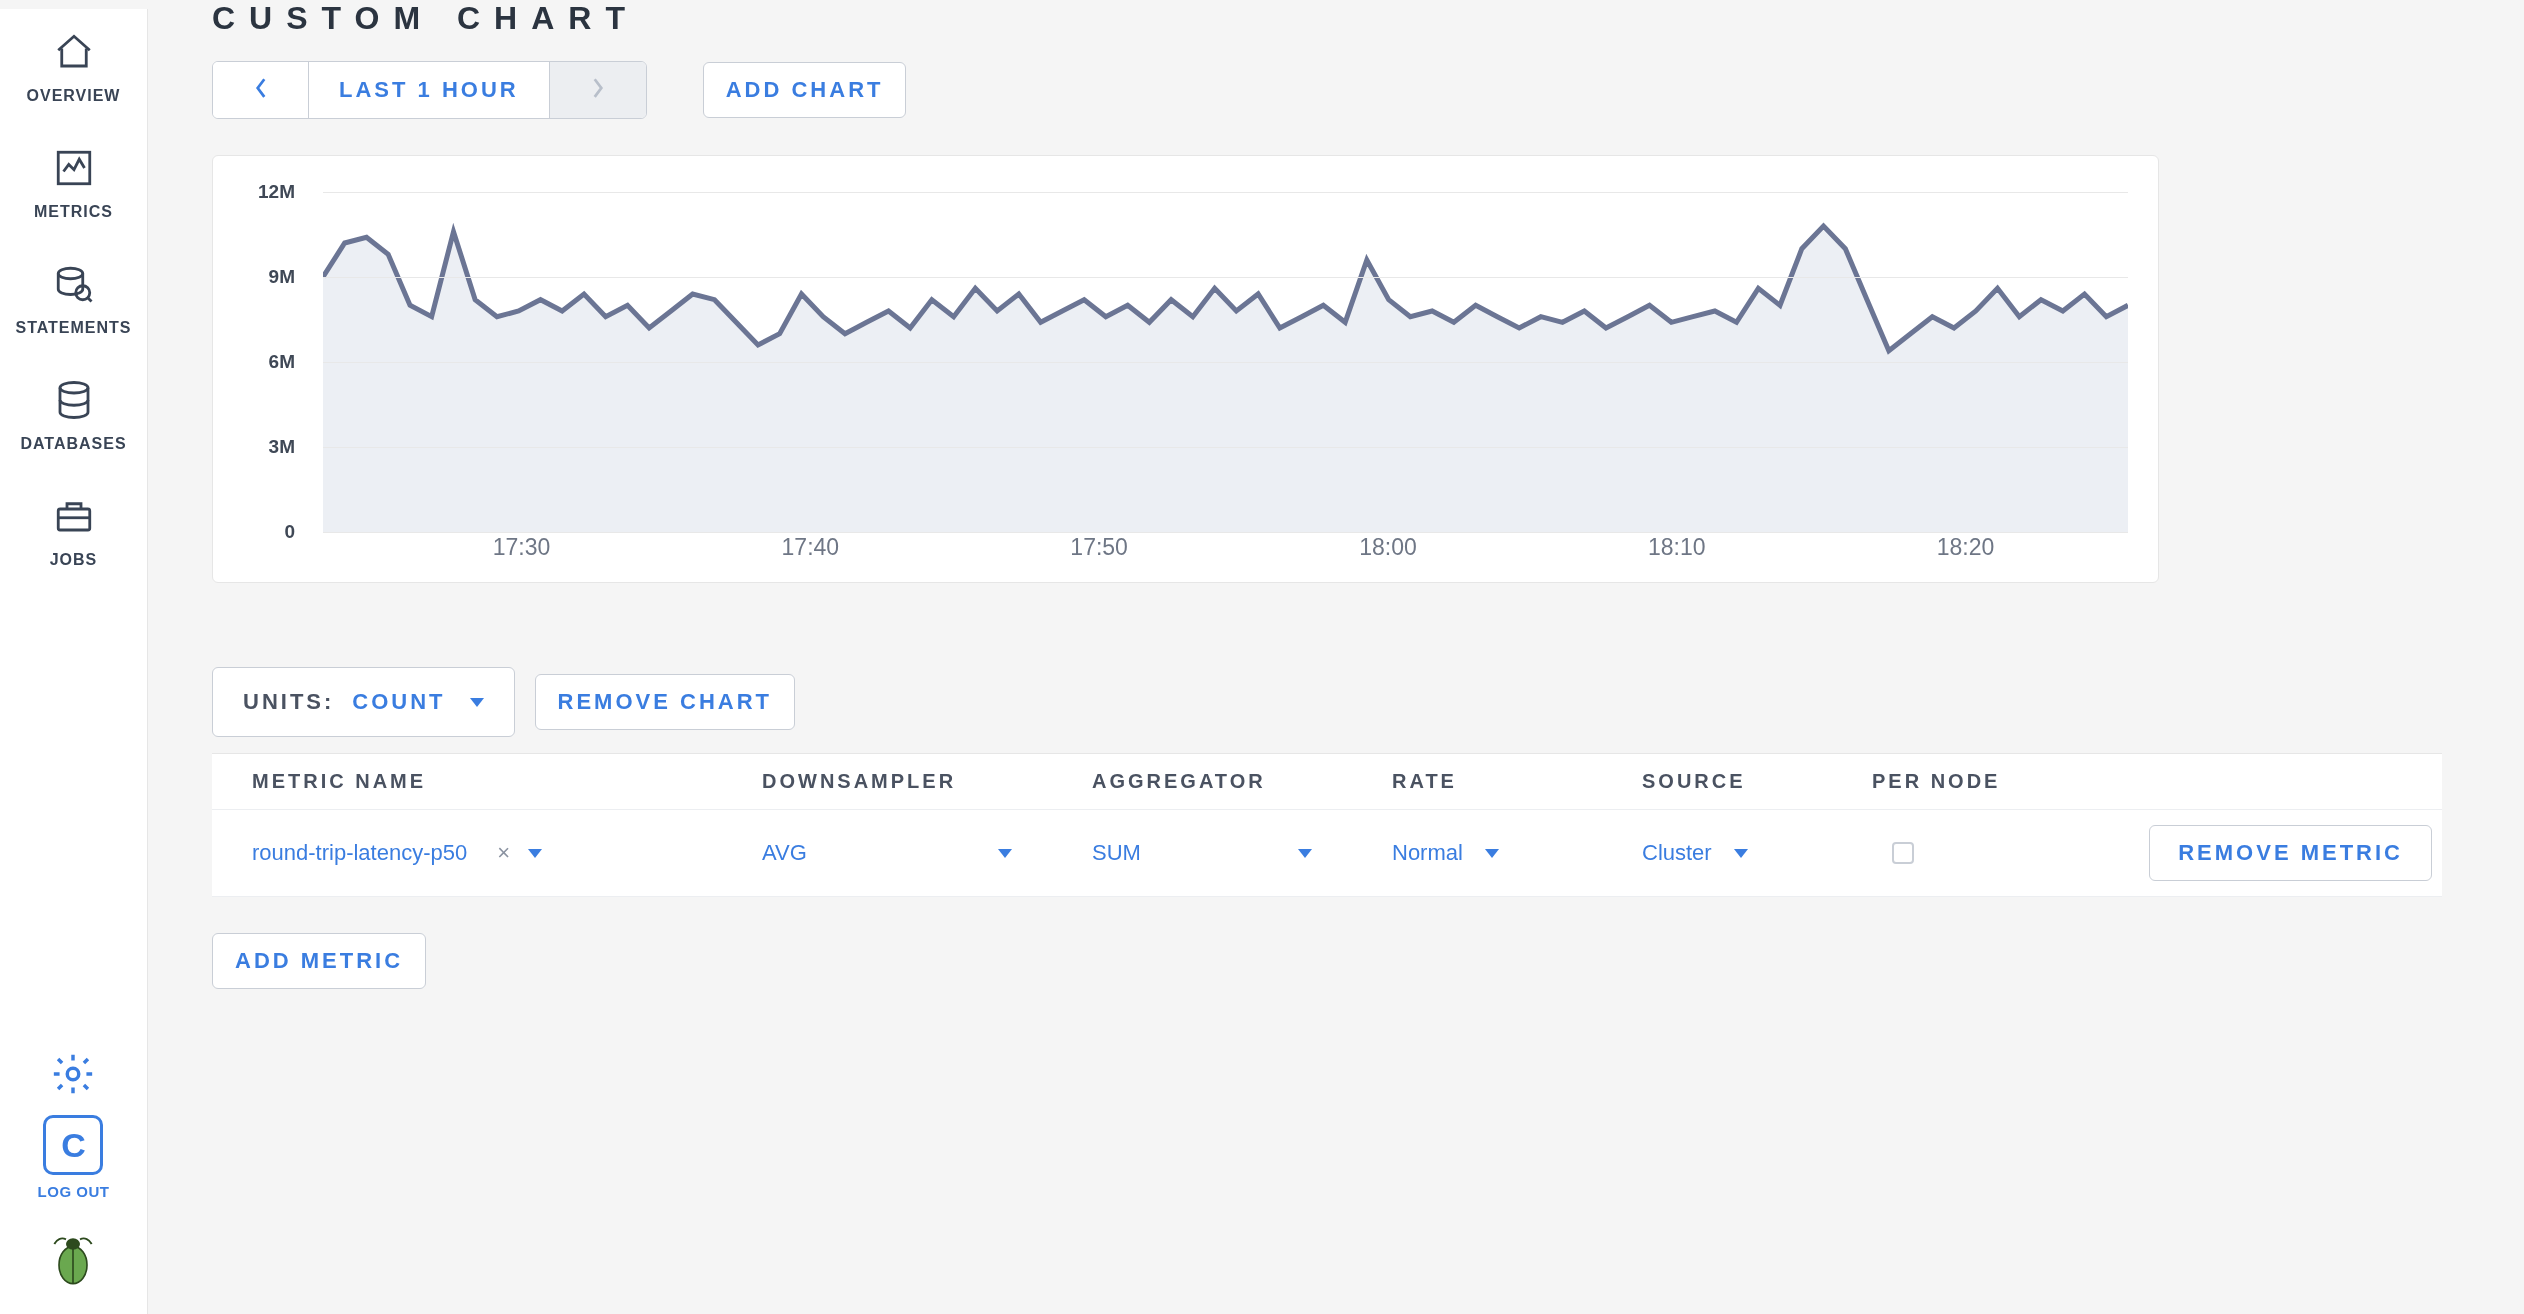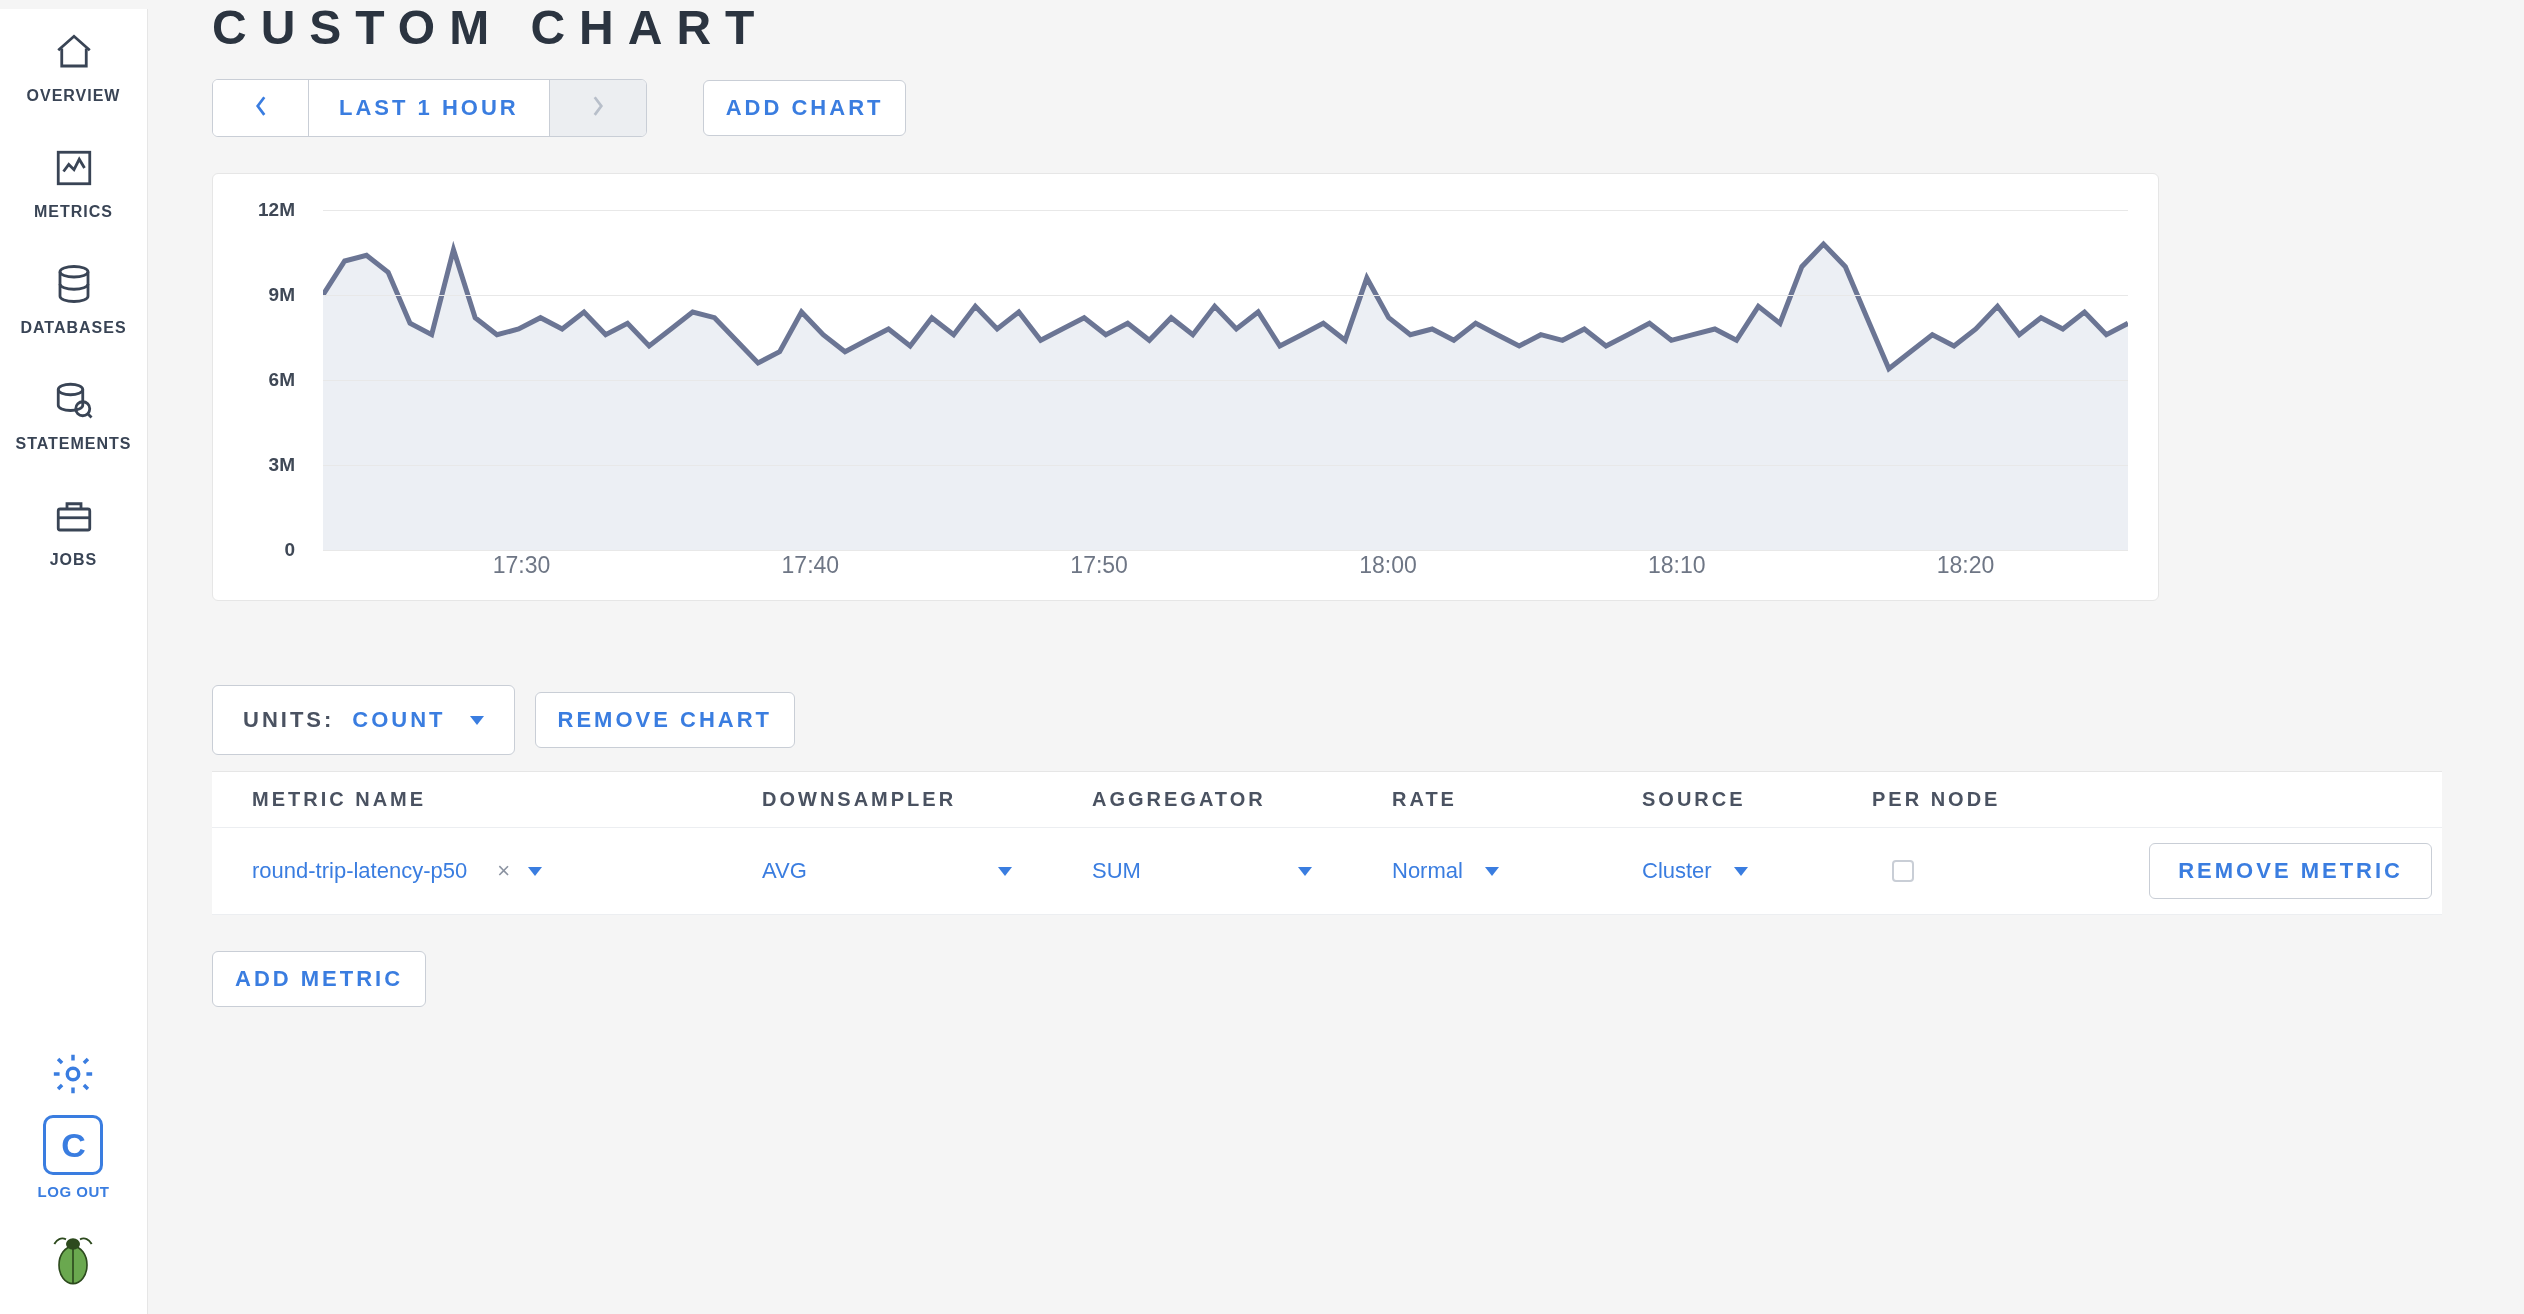--- a/index.html
+++ b/index.html
@@ -64,21 +64,21 @@
 }
 .beetle { margin-top: 16px; }
 
 
 .main {
   flex: 1;
   padding: 0 40px 0 64px;
   overflow: hidden;
 }
 .page-title {
-  font-size: 48px;
+  font-size: 32px;
   font-weight: 700;
   letter-spacing: 14px;
   color: #2b3440;
   margin-bottom: 24px;
 }
 .toolbar { display: flex; gap: 56px; align-items: center; margin-bottom: 36px; }
 .seg-group {
   display: inline-flex;
   border: 1px solid #c9ced6;
   border-radius: 6px;
@@ -257,37 +257,37 @@
         <svg width="42" height="42" viewBox="0 0 24 24" fill="none" stroke="#394455" stroke-width="1.6">
             <rect x="3" y="3" width="18" height="18"></rect>
             <path d="M6 14l3-4 3 3 3-6 3 5"></path>
           </svg>
       </span>
       <span class="label">METRICS</span>
     </div>
     <div class="nav-item">
       <span class="icon">
         <svg width="42" height="42" viewBox="0 0 24 24" fill="none" stroke="#394455" stroke-width="1.6">
-            <ellipse cx="12" cy="5" rx="8" ry="3"></ellipse>
-            <path d="M4 5v7c0 1.7 3.6 3 8 3s8-1.3 8-3V5"></path>
-            <path d="M4 12v7c0 1.7 3.6 3 8 3s8-1.3 8-3v-7"></path>
-          </svg>
-      </span>
-      <span class="label">DATABASES</span>
-    </div>
-    <div class="nav-item">
-      <span class="icon">
-        <svg width="42" height="42" viewBox="0 0 24 24" fill="none" stroke="#394455" stroke-width="1.6">
             <ellipse cx="10" cy="6" rx="7" ry="3"></ellipse>
             <path d="M3 6v9c0 1.7 3.1 3 7 3s7-1.3 7-3V6"></path>
             <circle cx="17" cy="17" r="4"></circle>
             <path d="M20 20l2 2"></path>
           </svg>
       </span>
       <span class="label">STATEMENTS</span>
+    </div>
+    <div class="nav-item">
+      <span class="icon">
+        <svg width="42" height="42" viewBox="0 0 24 24" fill="none" stroke="#394455" stroke-width="1.6">
+            <ellipse cx="12" cy="5" rx="8" ry="3"></ellipse>
+            <path d="M4 5v7c0 1.7 3.6 3 8 3s8-1.3 8-3V5"></path>
+            <path d="M4 12v7c0 1.7 3.6 3 8 3s8-1.3 8-3v-7"></path>
+          </svg>
+      </span>
+      <span class="label">DATABASES</span>
     </div>
     <div class="nav-item">
       <span class="icon">
         <svg width="42" height="42" viewBox="0 0 24 24" fill="none" stroke="#394455" stroke-width="1.6">
             <rect x="3" y="8" width="18" height="12" rx="1"></rect>
             <path d="M8 8V5h8v3"></path>
             <path d="M3 13h18"></path>
           </svg>
       </span>
       <span class="label">JOBS</span>

